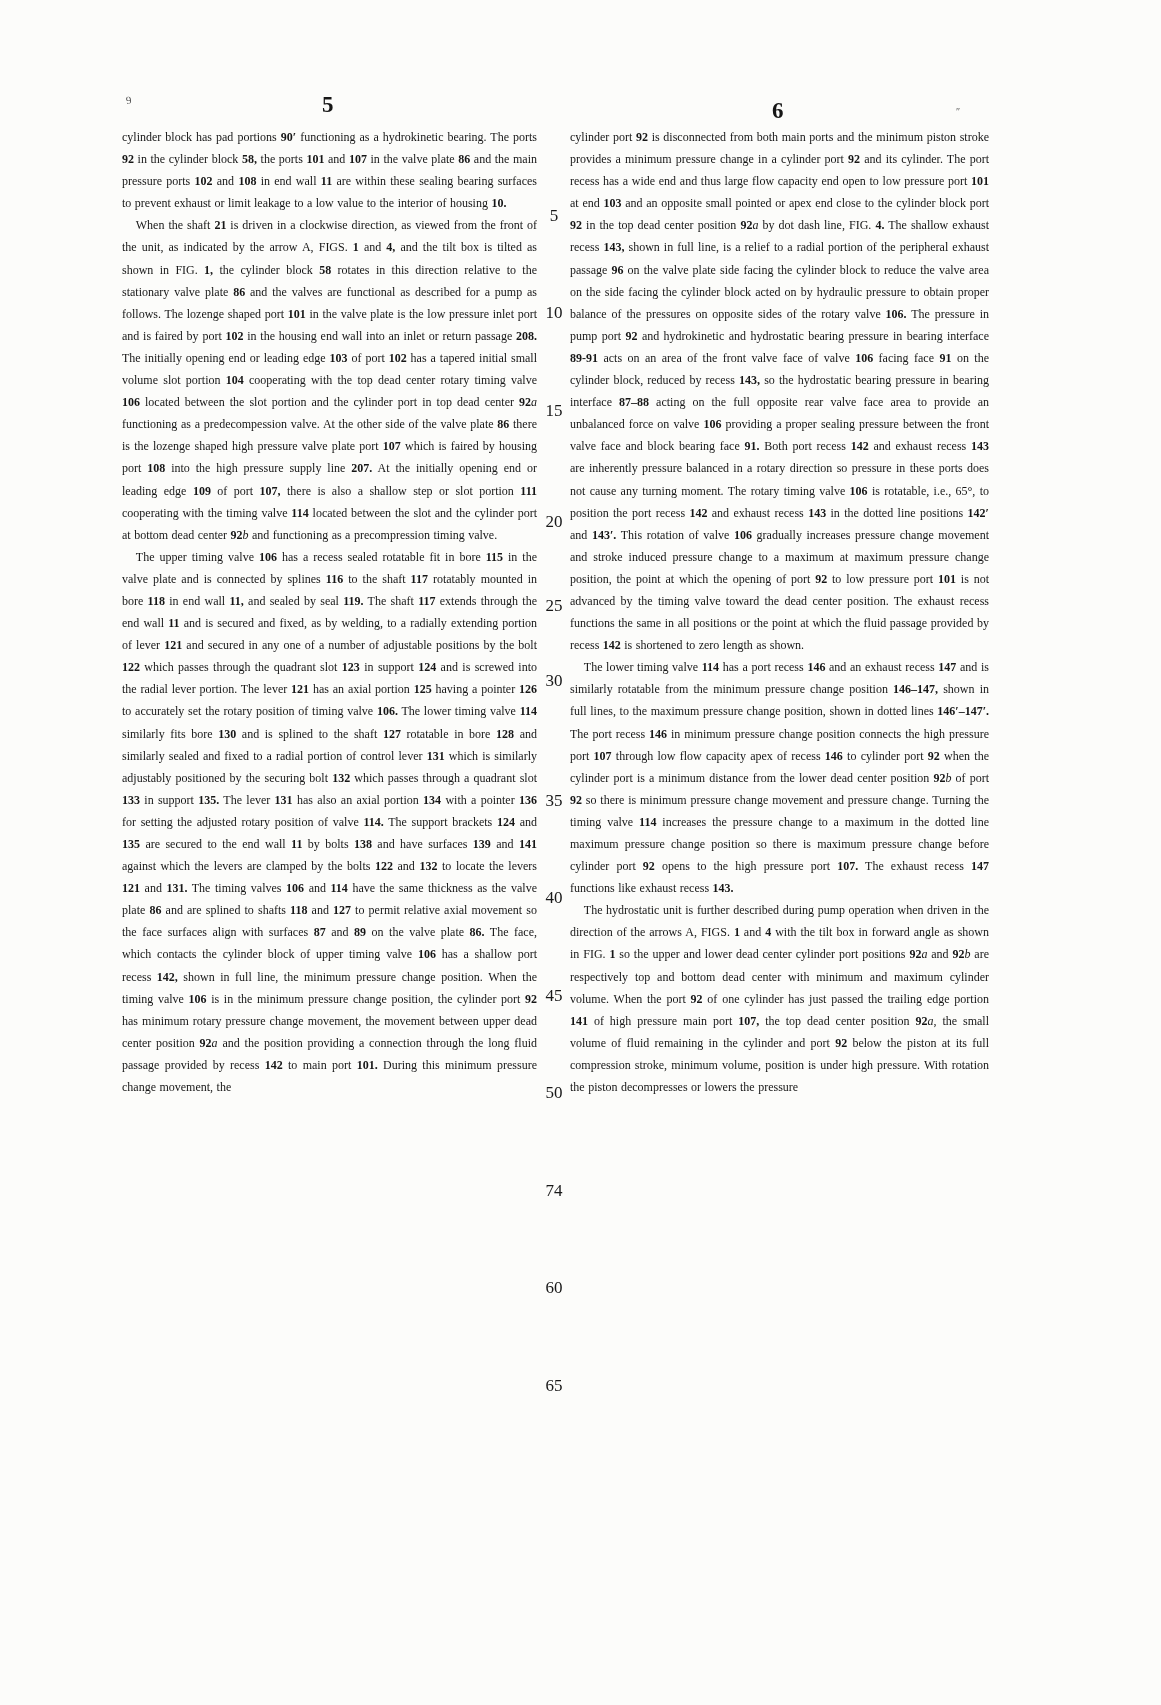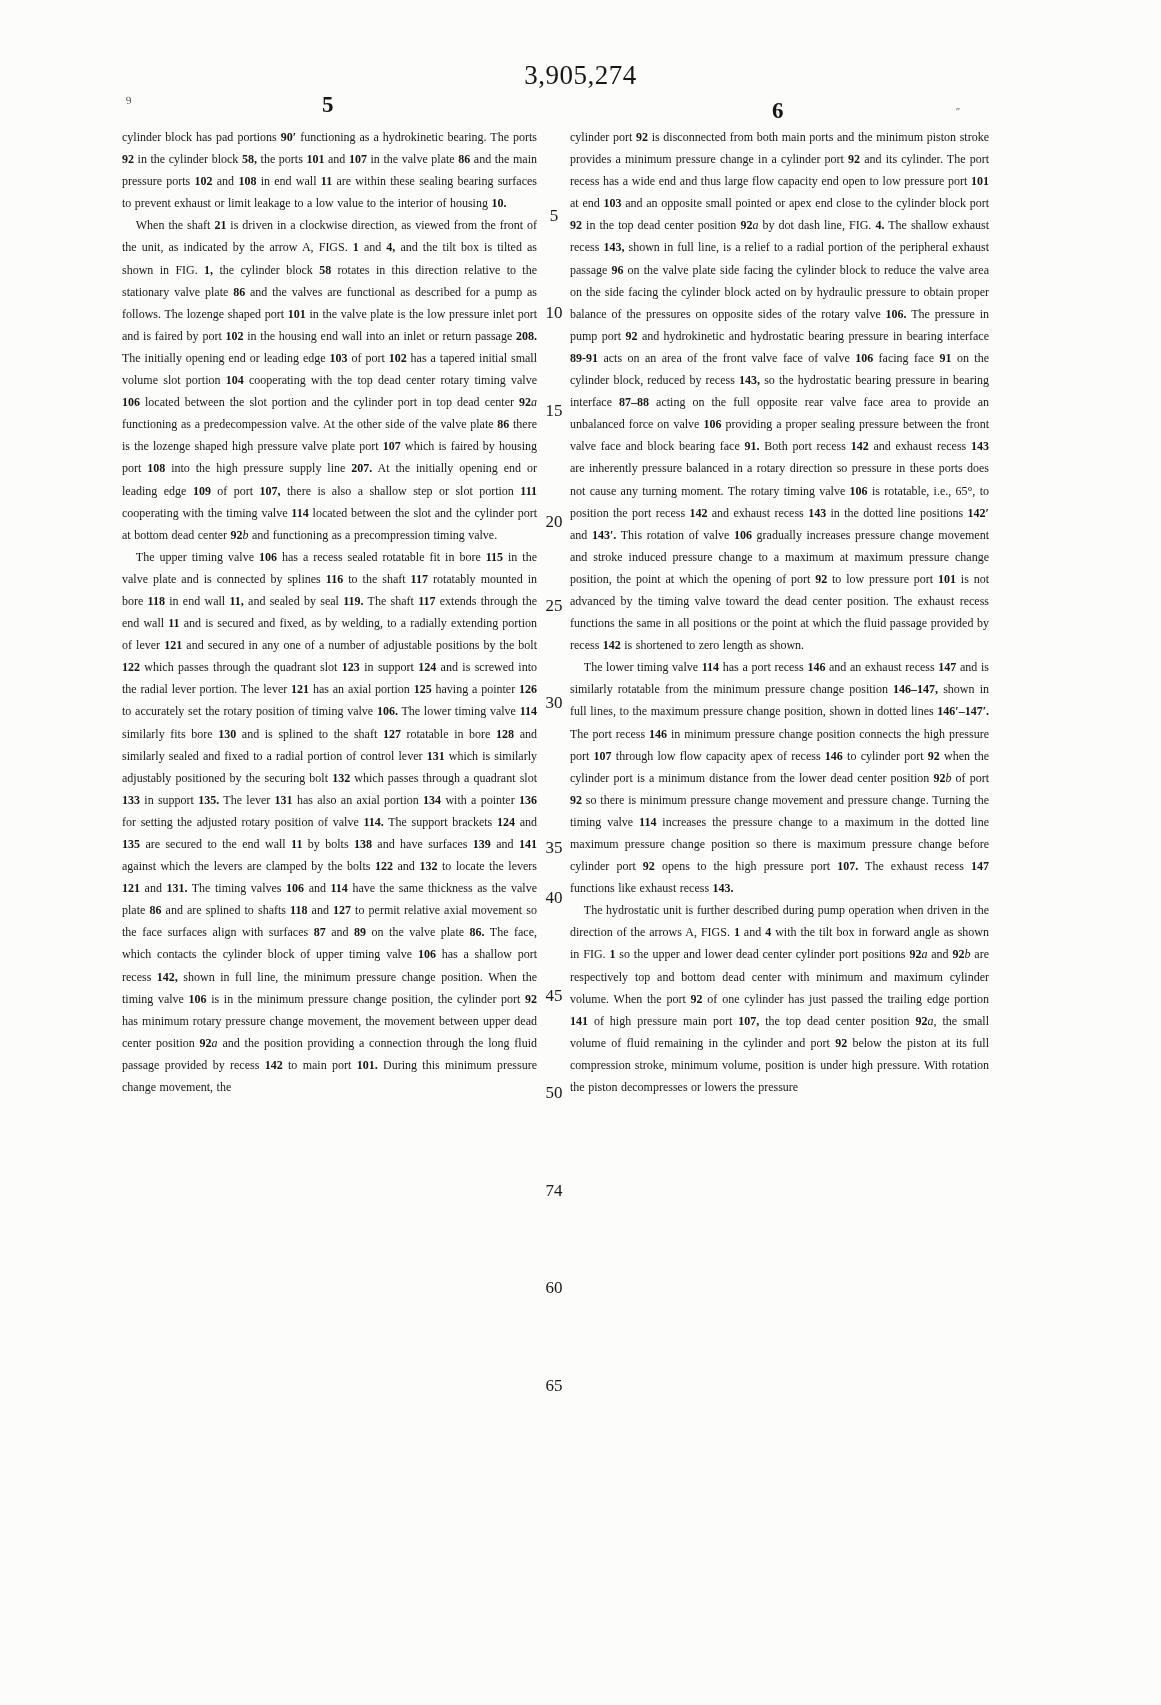--- a/index.html
+++ b/index.html
@@ -24,22 +24,22 @@
   .stray-right{top:106px;left:956px;font-size:10px;}
   .gutter span{
     position:absolute;left:534px;width:40px;
     text-align:center;font-size:17px;color:#181818;
   }
   .gutter span:nth-child(1){top:206px;}
   .gutter span:nth-child(2){top:303px;}
   .gutter span:nth-child(3){top:401px;}
   .gutter span:nth-child(4){top:498px;margin-top:14px;}
   .gutter span:nth-child(5){top:596px;}
-  .gutter span:nth-child(6){top:693px;}
-  .gutter span:nth-child(7){top:791px;margin-top:47px;}
+  .gutter span:nth-child(6){top:671px;}
+  .gutter span:nth-child(7){top:791px;}
   .gutter span:nth-child(8){top:888px;}
   .gutter span:nth-child(9){top:986px;}
   .gutter span:nth-child(10){top:1083px;font-family:Liberation Serif, serif;}
   .gutter span:nth-child(11){top:1181px;}
   .gutter span:nth-child(12){top:1278px;}
   .gutter span:nth-child(13){top:1376px;}
   .column{
     position:absolute;top:126px;
     text-align:justify;
     font-size:12px;line-height:22.1px;
@@ -50,21 +50,20 @@
   .column p{margin:0;text-indent:1.15em;}
   .column p.noindent{text-indent:0;}
   .column b{font-weight:700;}
   .column i{font-style:italic;}
 </style>
 </head>
 <body>
 
 <div class="page">
 
-  <div class="patent-number">3,905,274</div>
 
   <div class="col-num col-num-left">5</div>
   <div class="col-num col-num-right">6</div>
 
   <div class="stray stray-left">9</div>
   <div class="stray stray-right">″</div>
 
   <div class="gutter">
     <span>5</span>
     <span>10</span>

